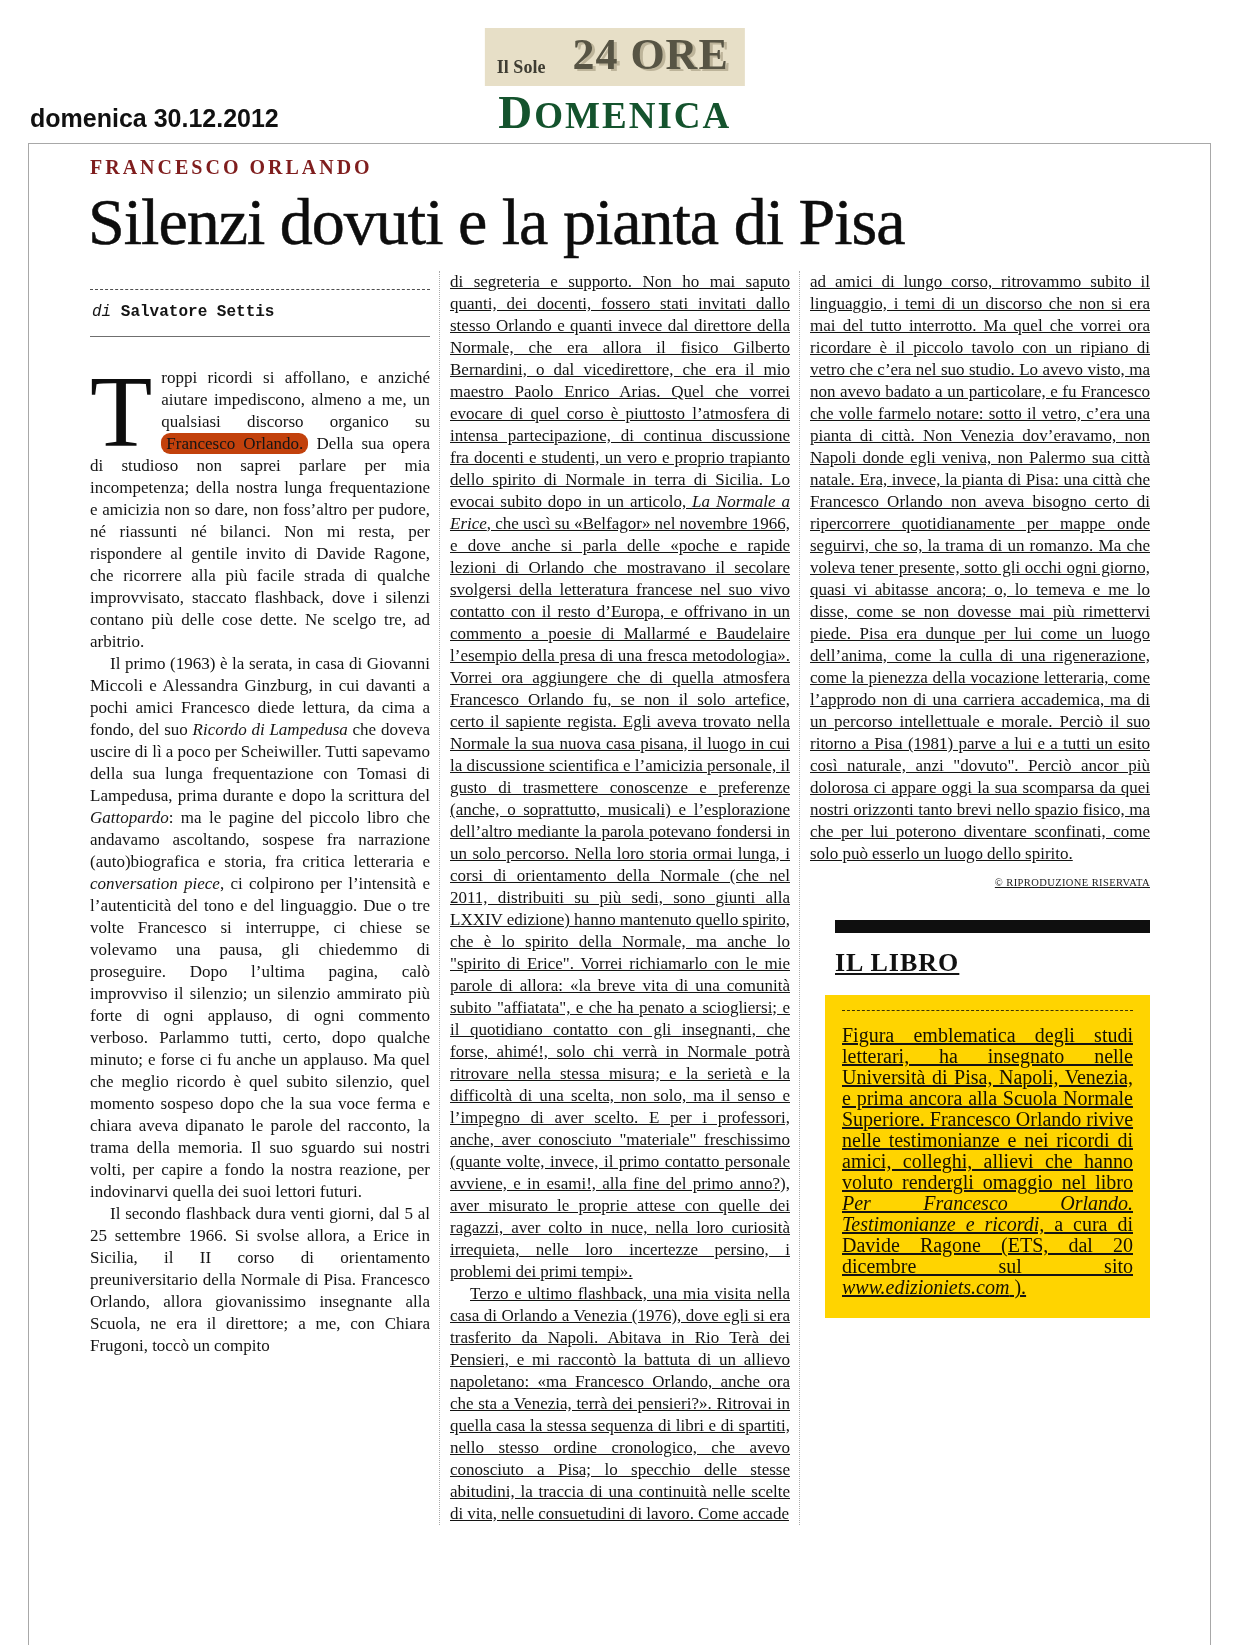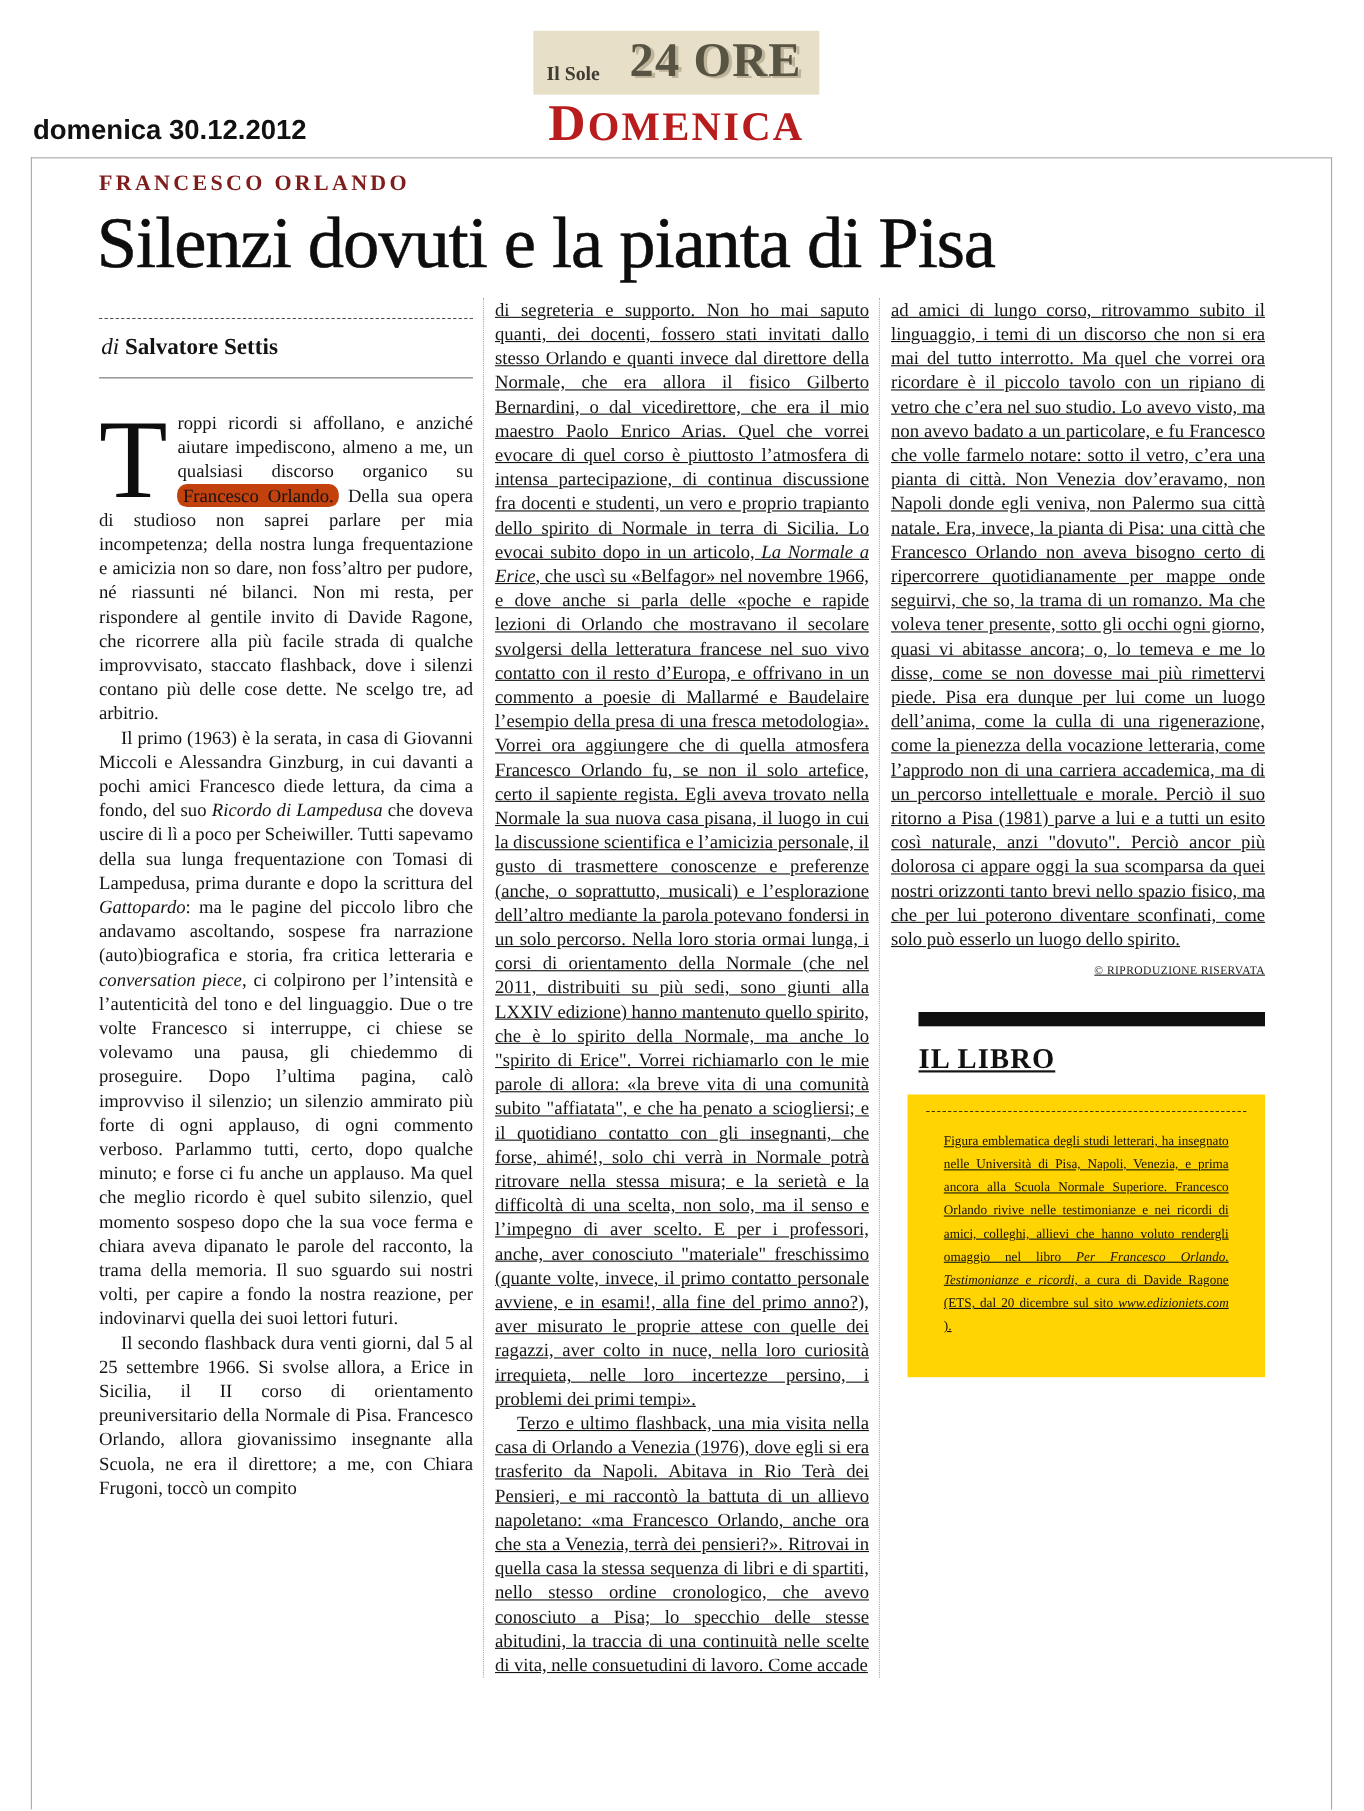--- a/index.html
+++ b/index.html
@@ -18,21 +18,21 @@
   .logo-box{
     display:inline-flex;align-items:flex-end;gap:6px;
     background:#e7dfc7;padding:6px 16px 10px 12px;
   }
   .logo-pre{font-weight:700;font-size:18px;color:#3f3d33;line-height:1;padding-top:2px;}
   .logo-big{
     font-weight:700;font-size:44px;line-height:0.95;color:#575444;
     letter-spacing:1px;text-shadow:3px 2px 0 #bdb49a;margin-left:21px;
   }
   .logo-sub{
-    margin-top:2px;font-weight:700;font-size:37px;letter-spacing:2px;color:#b91c1c;line-height:1.05;
+    margin-top:2px;font-weight:700;font-size:37px;letter-spacing:2px;color:#14532d;line-height:1.05;
   }
   .logo-sub::first-letter{font-size:47px;}
   
   .frame{
     position:absolute;left:28px;top:143px;width:1183px;height:1502px;
     border:1px solid #a8a8a8;border-bottom:none;
     padding:10px 0 0 61px;box-sizing:border-box;
   }
   .kicker{
     font-weight:700;font-size:20px;letter-spacing:3px;color:#7f1d1d;margin-top:2px;
@@ -42,21 +42,21 @@
     letter-spacing:-1px;color:#0d0d0d;-webkit-text-stroke:0.5px #0d0d0d;
     white-space:nowrap;
   }
   
   .cols{display:flex;margin-top:16px;}
   .col{width:340px;box-sizing:content-box;}
   .col + .col{border-left:1px dotted #a9a9a9;padding-left:10px;margin-left:9px;text-decoration:underline;}
   .byline-block{
     margin-top:18px;padding:13px 0 15px 2px;
     border-top:1px dashed #4f4f4f;border-bottom:1px solid #6f6f6f;
-    font-size:21px;margin-bottom:30px;
+    font-size:16px;margin-bottom:30px;font-family:Liberation Mono, monospace;
   }
   .byline-di{font-style:italic;}
   .byline-name{font-weight:700;}
   .bodyp{
     margin:0;font-size:17px;line-height:22px;text-align:justify;
     hyphens:auto;-webkit-hyphens:auto;word-spacing:-0.2px;
   }
   .bodyp.ind{text-indent:20px;}
   .dropcap{
     float:left;font-size:102px;line-height:0.78;padding:5px 9px 0 0;color:#0d0d0d;
@@ -73,21 +73,21 @@
   .libro{margin-top:32px;margin-left:15px;}
   .libro-bar{height:13px;background:#0f0f0f;margin-left:10px;}
   .libro-title{
     margin:15px 0 17px 10px;font-weight:700;font-size:26px;letter-spacing:1px;color:#111;
   }
   .libro-yellow{
     background:#ffd400;padding:15px 17px 20px;box-sizing:border-box;
   }
   .libro-rule{border-top:1px dashed #3a3000;margin-bottom:14px;}
   .libro-text{
-    margin:16px;font-size:12px;line-height:21px;text-align:justify;color:#161000;
+    margin:0;font-size:20px;line-height:21px;text-align:justify;color:#161000;
     hyphens:auto;-webkit-hyphens:auto;
   }
 </style>
 </head>
 <body>
 
 <div class="page">
 
   <div class="date">domenica 30.12.2012</div>
 

